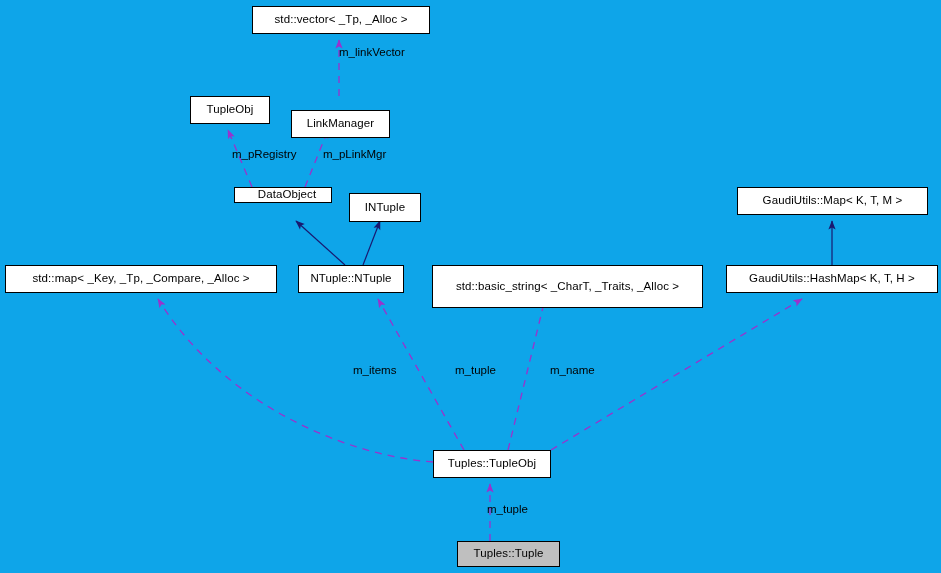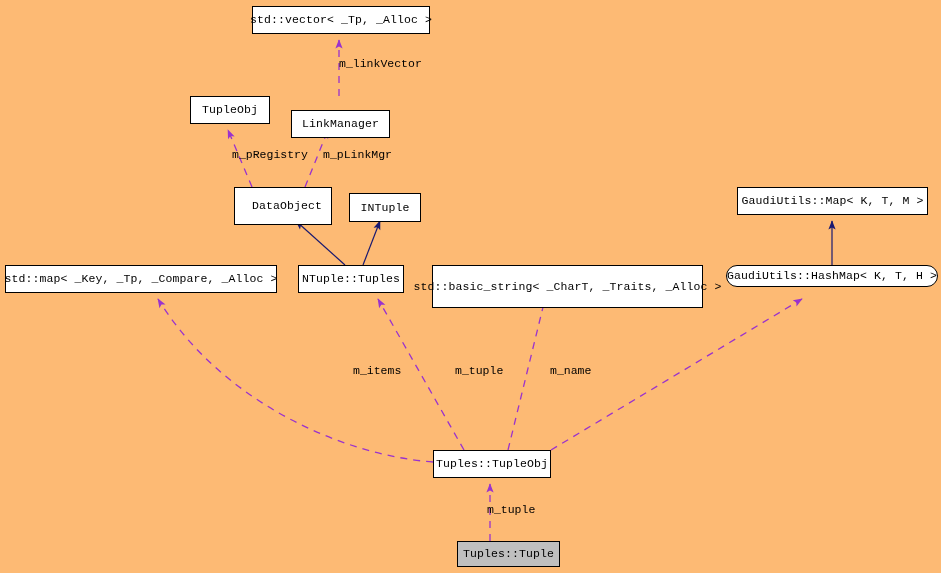--- a/index.html
+++ b/index.html
@@ -5,22 +5,22 @@
 <style>
   html, body {
     margin: 0;
     padding: 0;
     background: #ffffff;
   }
   #diagram {
     position: relative;
     width: 941px;
     height: 573px;
-    background: #fdba74;
-    font-family: Liberation Mono, monospace;
+    background: #0ea5e9;
+    font-family: Liberation Sans, sans-serif;
     overflow: hidden;
   }
   #edge-layer {
     position: absolute;
     left: 0;
     top: 0;
     width: 941px;
     height: 573px;
     pointer-events: none;
   }
@@ -112,39 +112,39 @@
       <path d="M 490,541 L 490,484" stroke="#9a32cd" stroke-width="1.3" fill="none" stroke-dasharray="7,6" marker-end="url(#arrow-aggregate)"></path>
     </g>
   </svg>
 
   <div class="node" style="left:252px; top:6px; width:178px; height:28px;">std::vector&lt; _Tp, _Alloc &gt;</div>
 
   <div class="node" style="left:190px; top:96px; width:80px; height:28px;">TupleObj</div>
 
   <div class="node" style="left:291px; top:110px; width:99px; height:28px;">LinkManager</div>
 
-  <div class="node" style="left:234px; top:187px; width:98px; height:38px;padding-left:8px;">DataObject</div>
+  <div class="node" style="left:234px; top:187px; width:98px; height:16px;padding-left:8px;">DataObject</div>
 
   <div class="node" style="left:349px; top:193px; width:72px; height:29px;">INTuple</div>
 
   <div class="node" style="left:737px; top:187px; width:191px; height:28px;">GaudiUtils::Map&lt; K, T, M &gt;</div>
 
   <div class="node" style="left:5px; top:265px; width:272px; height:28px;text-align:center;">std::map&lt; _Key, _Tp, _Compare, _Alloc &gt;</div>
 
-  <div class="node" style="left:298px; top:265px; width:106px; height:28px;">NTuple::Tuples</div>
+  <div class="node" style="left:298px; top:265px; width:106px; height:28px;">NTuple::NTuple</div>
 
   <div class="node" style="left:432px; top:265px; width:271px; height:43px;">std::basic_string&lt; _CharT, _Traits, _Alloc &gt;</div>
 
-  <div class="node" style="left:726px; top:265px; width:212px; height:22px;border-radius:13px;">GaudiUtils::HashMap&lt; K, T, H &gt;</div>
+  <div class="node" style="left:726px; top:265px; width:212px; height:28px;">GaudiUtils::HashMap&lt; K, T, H &gt;</div>
 
   <div class="node" style="left:433px; top:450px; width:118px; height:28px;">Tuples::TupleObj</div>
 
   <div class="node highlight" style="left:457px; top:541px; width:103px; height:26px;">Tuples::Tuple</div>
 
-  <div class="edge-label" style="left:339px; top:57px;">m_linkVector</div>
+  <div class="edge-label" style="left:339px; top:46px;">m_linkVector</div>
 
   <div class="edge-label" style="left:232px; top:148px;">m_pRegistry</div>
 
   <div class="edge-label" style="left:323px; top:148px;">m_pLinkMgr</div>
 
   <div class="edge-label" style="left:317px; top:364px;margin-left:36px;">m_items</div>
 
   <div class="edge-label" style="left:455px; top:364px;">m_tuple</div>
 
   <div class="edge-label" style="left:550px; top:364px;">m_name</div>

